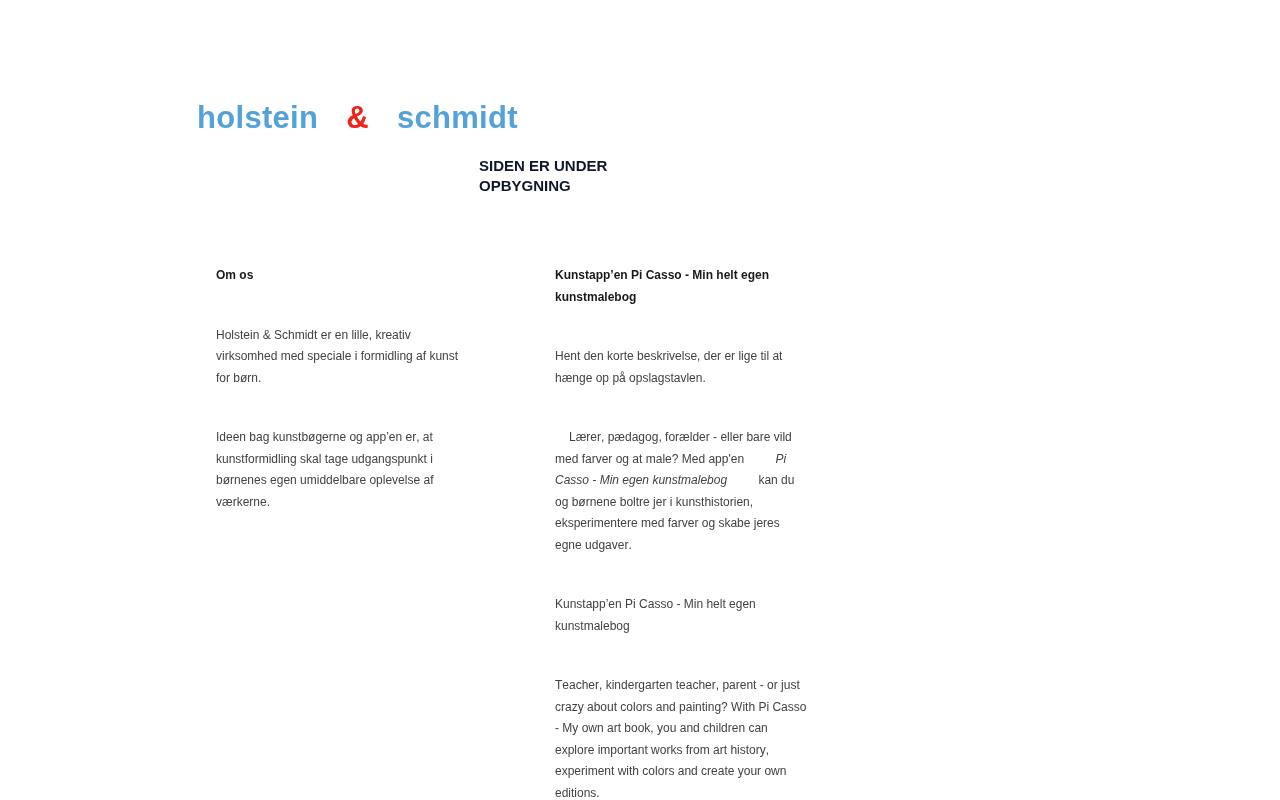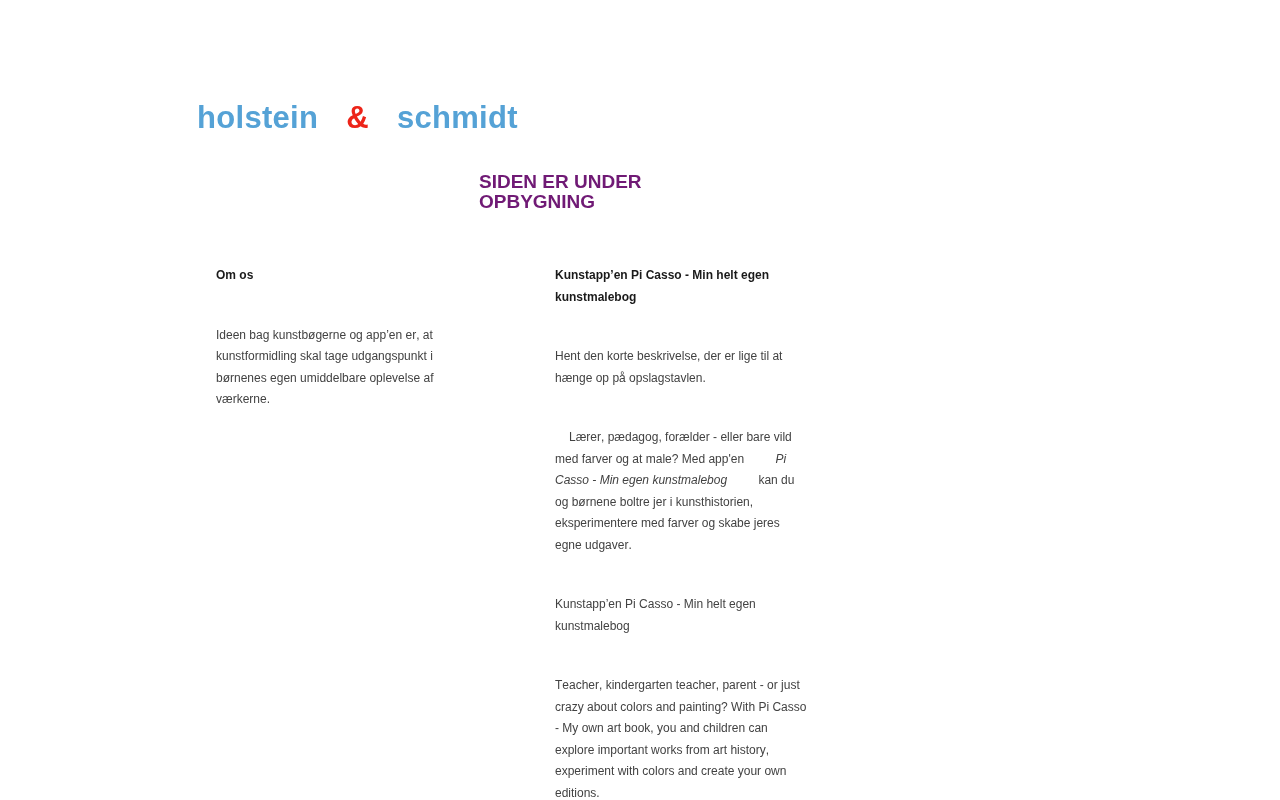--- a/index.html
+++ b/index.html
@@ -26,25 +26,24 @@
     color: #55a2d6;
     text-decoration: none;
     cursor: pointer;
     white-space: nowrap;
   }
   .site-title .amp { color: #ed2419; }
   .tagline {
     position: absolute;
     left: 437px; top: 114px;
     width: 200px;
-    font-size: 19px;
+    font-size: 15px;
     font-weight: bold;
     line-height: 20px;
-    color: #701a75;
-    margin-top: 16px;
+    color: #0f172a;
   }
   .content {
     position: absolute;
     left: 146px; top: 195px;
     display: flex;
   }
   .col { font-size: 12px; line-height: 21.5px; color: #424242; }
   .col-left  { width: 304px; margin-right: 35px; }
   .col-right { width: 310.5px; }
   .col p { margin: 0 0 10px 0; }
@@ -64,20 +63,21 @@
   <a class="site-title">
     <span>holstein</span><span class="amp">&amp;</span><span>schmidt</span>
   </a>
 
   <div class="tagline">SIDEN ER UNDER OPBYGNING</div>
 
   <div class="content">
 
     <div class="col col-left">
       <p class="heading">Om os</p>
+      <p>Holstein &amp; Schmidt er en lille, kreativ virksomhed med speciale i formidling af kunst for børn.</p>
       <p>Ideen bag kunstbøgerne og app’en er, at kunstformidling skal tage udgangspunkt i børnenes egen umiddelbare oplevelse af værkerne.</p>
     </div>
 
     <div class="col col-right">
       <p class="heading">Kunstapp’en Pi Casso - Min helt egen kunstmalebog</p>
       <p>Hent den korte beskrivelse, der er lige til at hænge op på opslagstavlen.</p>
       <p><span>Lærer, pædagog, forælder - eller bare vild med farver og at male? Med app'en </span><span class="italic">Pi Casso - Min egen kunstmalebog</span><span> kan du og børnene boltre jer i kunsthistorien, eksperimentere med farver og skabe jeres egne udgaver.</span></p>
       <p>Kunstapp’en Pi Casso - Min helt egen kunstmalebog</p>
       <p>Teacher, kindergarten teacher, parent - or just crazy about colors and painting? With Pi Casso - My own art book, you and children can explore important works from art history, experiment with colors and create your own editions.</p>
     </div>

